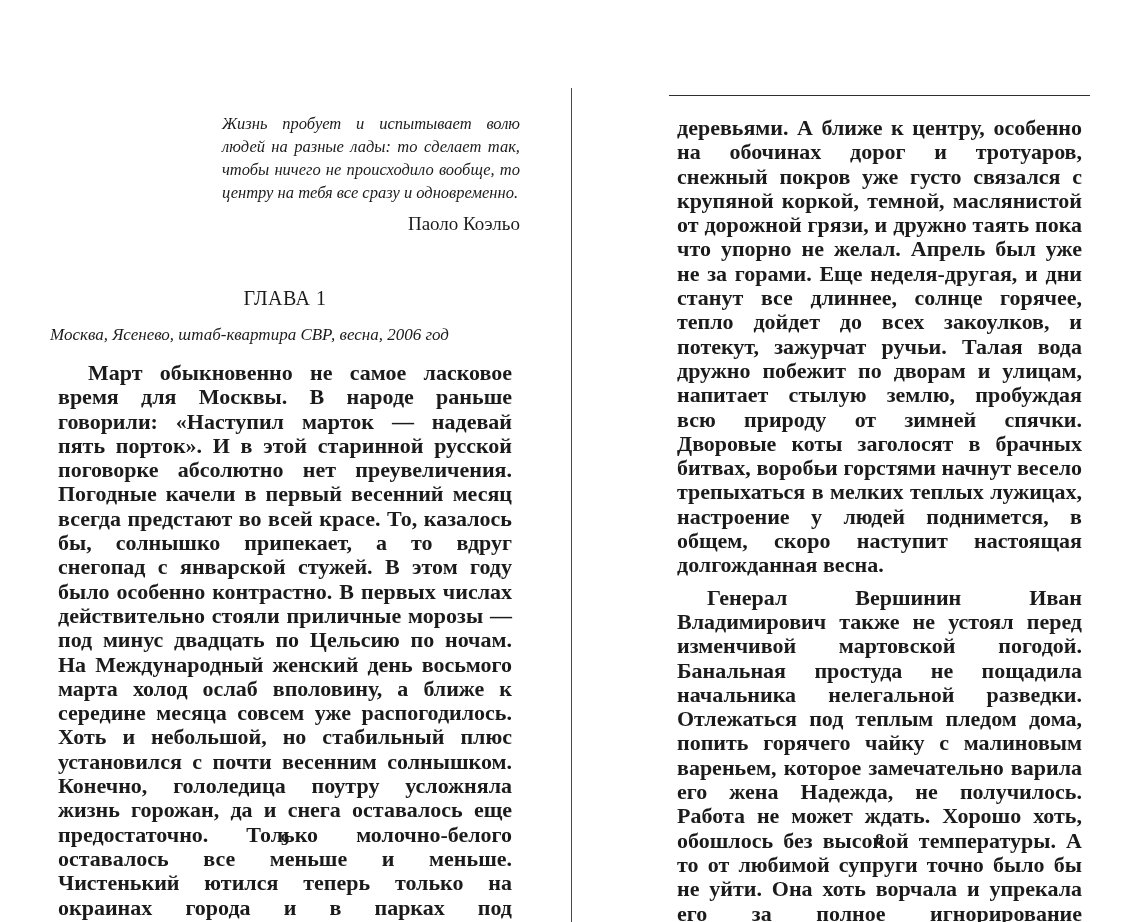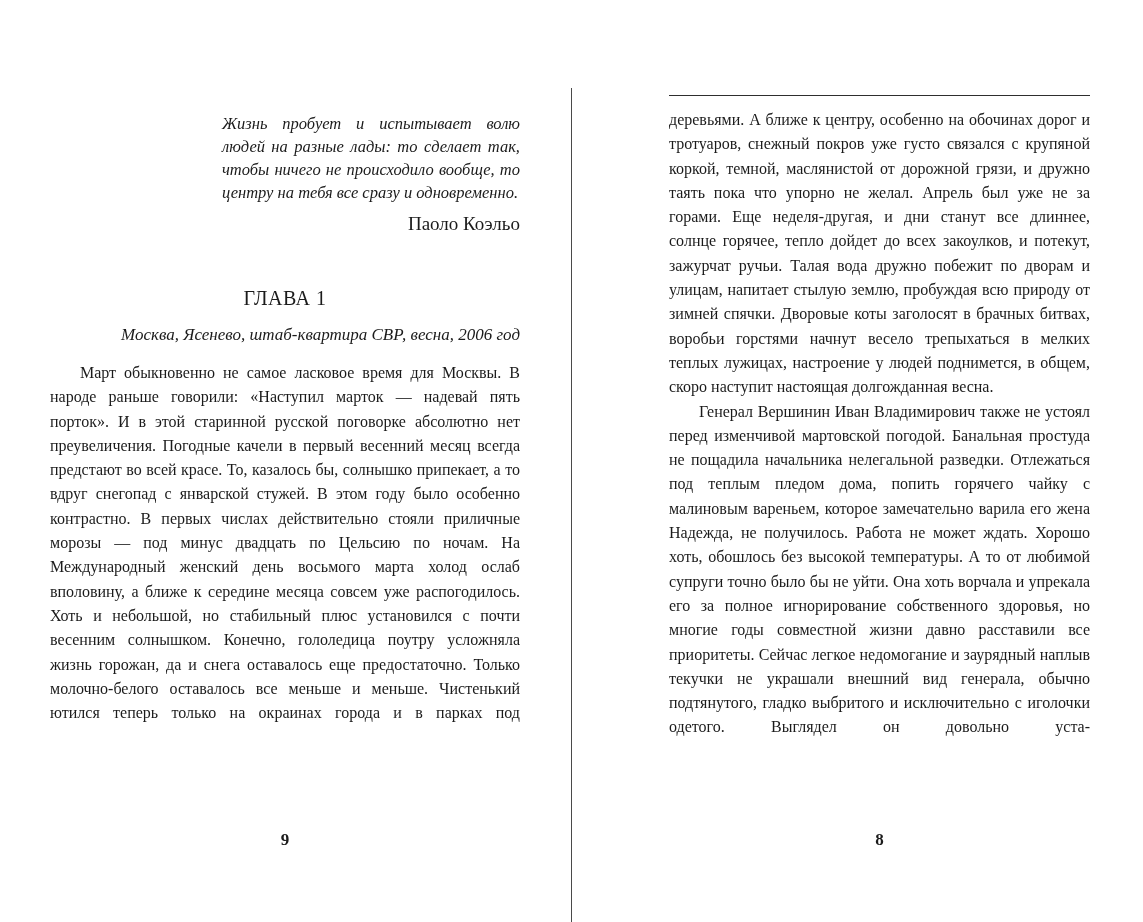--- a/index.html
+++ b/index.html
@@ -19,23 +19,23 @@
   .page-right { left: 572px; width: 571px; }
 
   .content-left  { position: absolute; left: 50px; width: 470px; top: 0; }
   .content-right { position: absolute; left: 97px; width: 421px; top: 108px; }
 
   .epigraph-block { margin-top: 112px; margin-left: 172px; }
   .epigraph { margin: 0; font-style: italic; font-size: 16.5px; line-height: 23px; text-align: justify; }
   .attribution { margin: 9px 0 0; font-size: 19px; text-align: right; font-style: normal; }
 
   .chapter-title { margin: 50px 0 0; font-size: 20px; line-height: 26px; font-weight: normal; letter-spacing: 0.5px; text-align: center; }
-  .chapter-subtitle { margin: 13px 0 0; font-style: italic; font-size: 17px; line-height: 22px; text-align: right; }
+  .chapter-subtitle { margin: 13px 0 0; font-style: italic; font-size: 17px; line-height: 22px; text-align: left; }
 
-  .body { margin: 0; font-size: 16px; line-height: 24.3px; text-align: justify; }
+  .body { margin: 8px; font-size: 22px; line-height: 24.3px; text-align: justify; font-weight: bold; }
   .content-left .body { margin-top: 15px; }
   .indent { text-indent: 30px; }
   .continues { text-align-last: justify; }
 
   .running-header { position: absolute; top: 67px; left: 97px; width: 421px; text-align: center; font-style: italic; font-size: 16.5px; }
   .header-rule { position: absolute; top: 95px; left: 97px; width: 421px; height: 1px; background: #2e2e2e; }
 
   .page-number { position: absolute; top: 830px; font-size: 17px; font-weight: bold; }
   .pn-left  { left: 50px; width: 470px; text-align: center; }
   .pn-right { left: 97px; width: 421px; text-align: center; }

